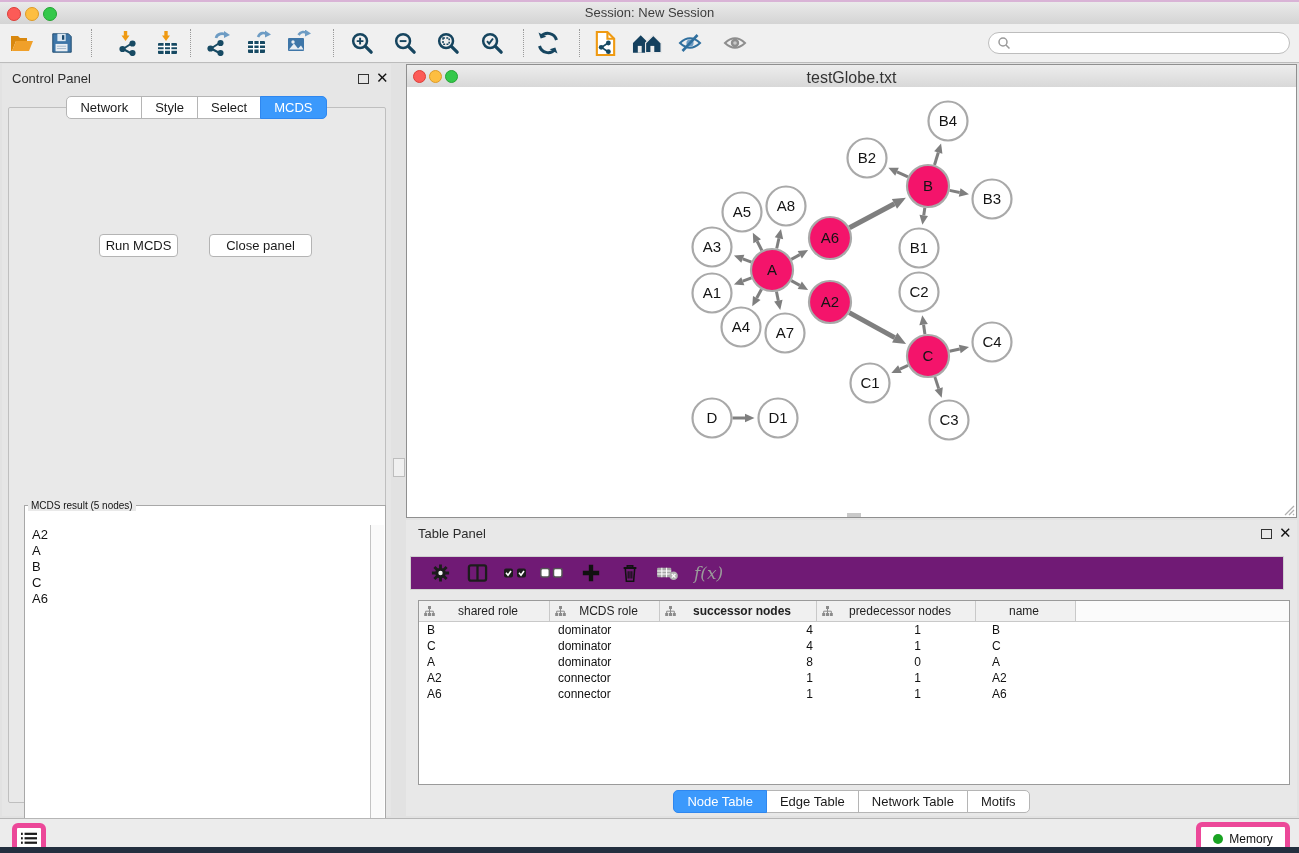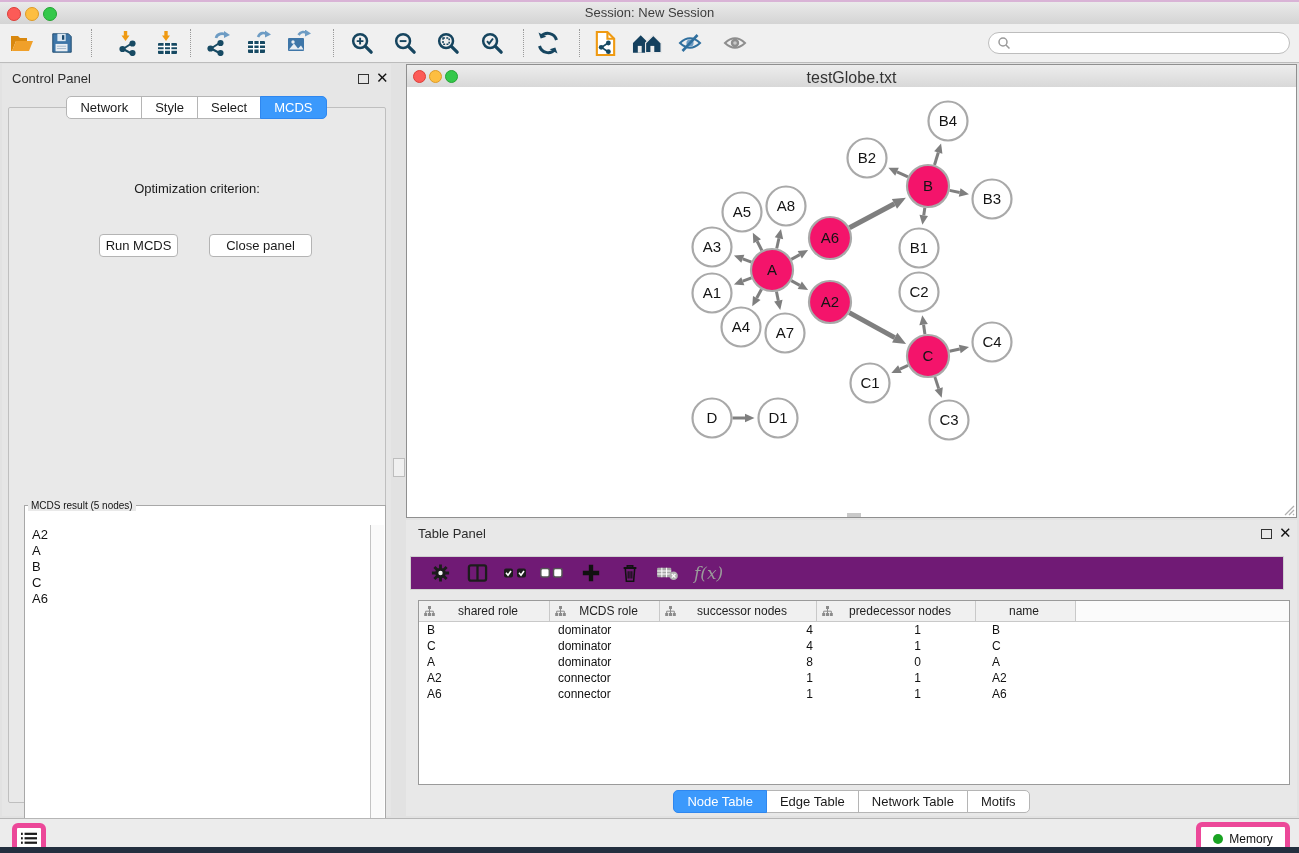--- a/index.html
+++ b/index.html
@@ -261,21 +261,20 @@
         <path d="M9 9l3.5 3.5" stroke="#9a9a9a" stroke-width="1.5"></path>
       </svg>
   </div>
 </div>
 
 <div class="abs control-panel">
   <div class="cp-title">Control Panel</div>
   <span class="float-ico" style="left:356px;top:10px"></span>
   <span class="close-ico" style="left:374px;top:8px">✕</span>
   <div class="tab-pane">
-    <div class="opt-label">Optimization criterion:</div>
     <div class="cp-btn" style="left:90px;width:79px">Run MCDS</div>
     <div class="cp-btn" style="left:200px;width:103px">Close panel</div>
     <fieldset class="result">
       <legend>MCDS result (5 nodes)</legend>
       <div class="result-list" id="result-list">
           <div>A2</div>
           <div>A</div>
           <div>B</div>
           <div>C</div>
           <div>A6</div>
@@ -512,21 +511,21 @@
             <g fill="#8b8b8b">
               <rect x="4" y="0" width="3" height="3"></rect>
               <rect x="0.2" y="7" width="3" height="3"></rect>
               <rect x="4" y="7" width="3" height="3"></rect>
               <rect x="7.8" y="7" width="3" height="3"></rect>
             </g>
             <path d="M5.5 3v2.2M1.7 7V5.2h7.6V7M5.5 5.2V7" stroke="#8b8b8b" fill="none" stroke-width="1"></path>
           </svg>
           <span class="lbl">MCDS role</span>
         </div>
-        <div class="th" style="width: 157px;">
+        <div class="th" style="width: 157px; font-weight: bold;">
           <svg width="11" height="11" viewBox="0 0 11 11">
             <g fill="#8b8b8b">
               <rect x="4" y="0" width="3" height="3"></rect>
               <rect x="0.2" y="7" width="3" height="3"></rect>
               <rect x="4" y="7" width="3" height="3"></rect>
               <rect x="7.8" y="7" width="3" height="3"></rect>
             </g>
             <path d="M5.5 3v2.2M1.7 7V5.2h7.6V7M5.5 5.2V7" stroke="#8b8b8b" fill="none" stroke-width="1"></path>
           </svg>
           <span class="lbl">successor nodes</span>

